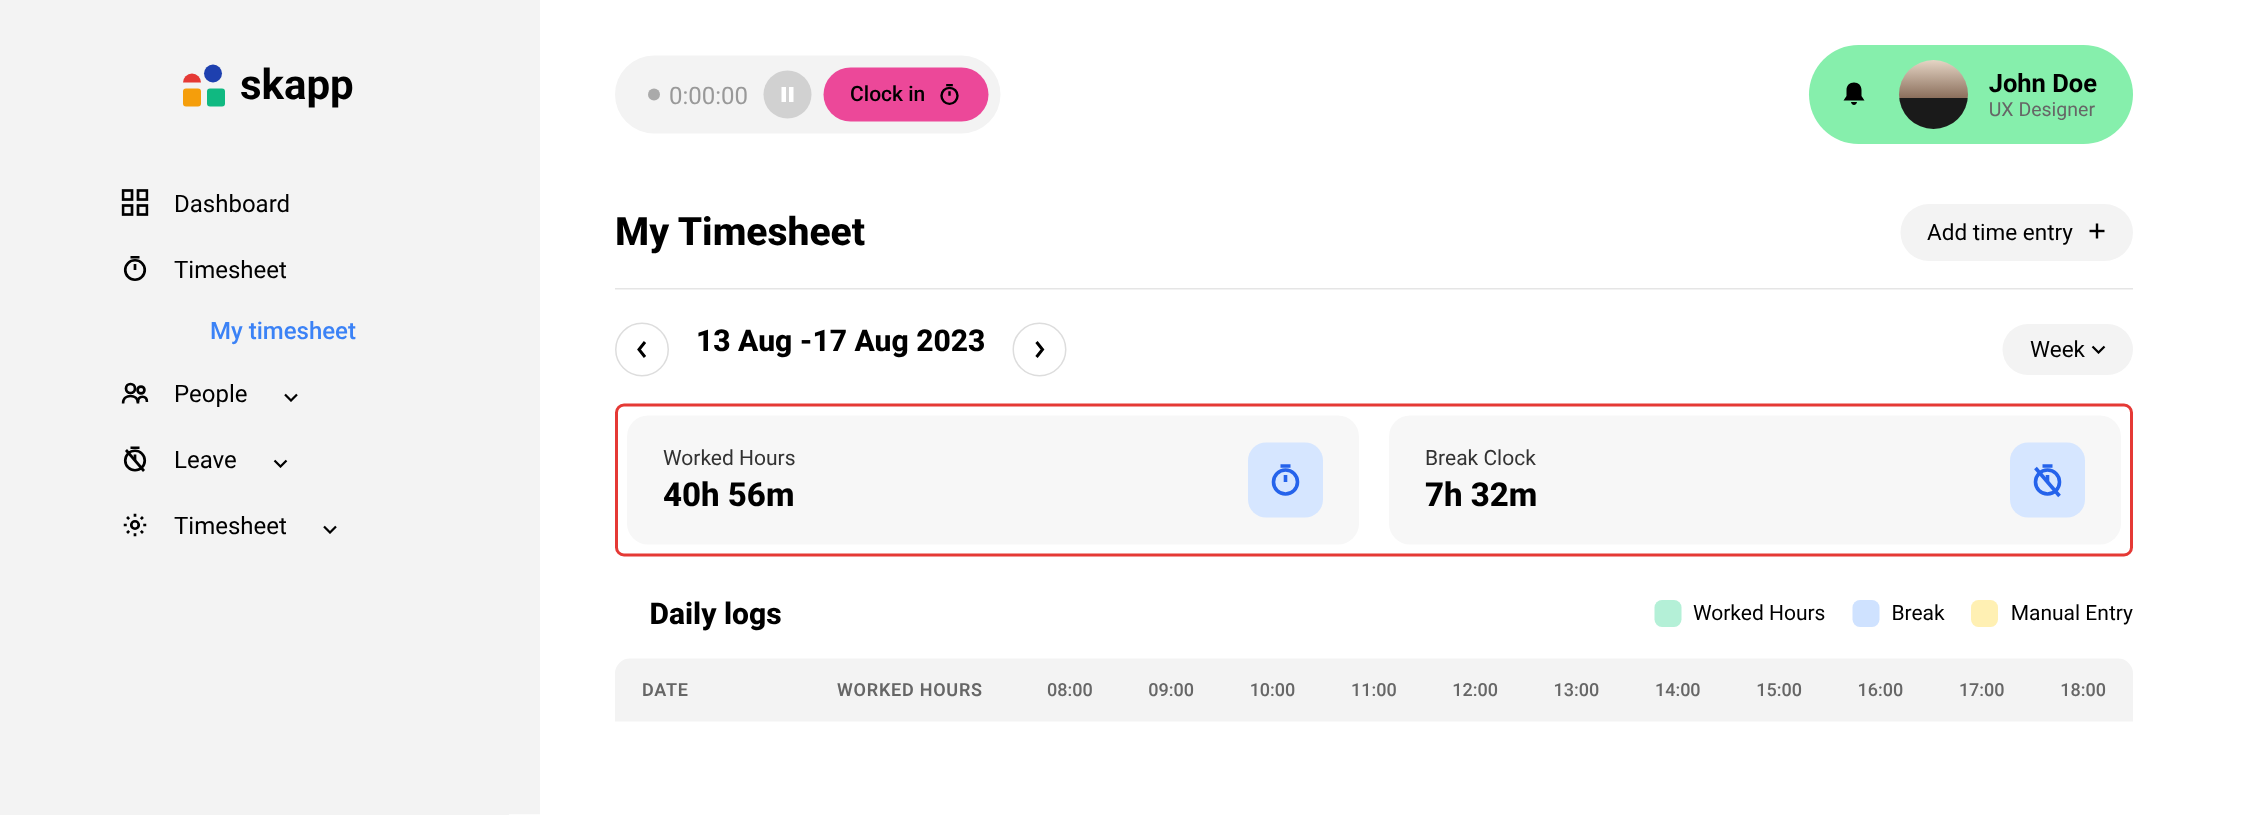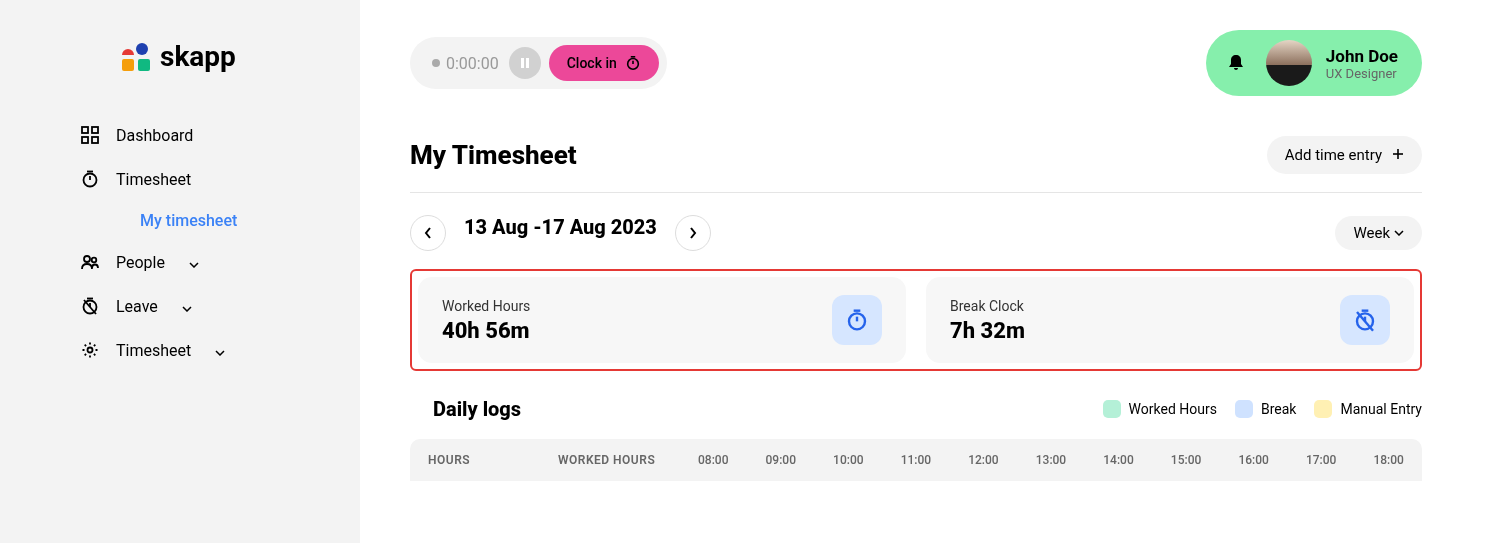--- a/index.html
+++ b/index.html
@@ -276,21 +276,21 @@
         <span>Break</span>
       </div>
       <div class="legend-item">
         <div class="legend-swatch" style="background:#fff0b3"></div>
         <span>Manual Entry</span>
       </div>
     </div>
   </div>
 
   <div class="table-header">
-    <div class="th-date">HOURS</div>
+    <div class="th-date">DATE</div>
     <div class="th-worked">WORKED HOURS</div>
     <div class="th-hours">
       <div class="th-hour">08:00</div>
       <div class="th-hour">09:00</div>
       <div class="th-hour">10:00</div>
       <div class="th-hour">11:00</div>
       <div class="th-hour">12:00</div>
       <div class="th-hour">13:00</div>
       <div class="th-hour">14:00</div>
       <div class="th-hour">15:00</div>

